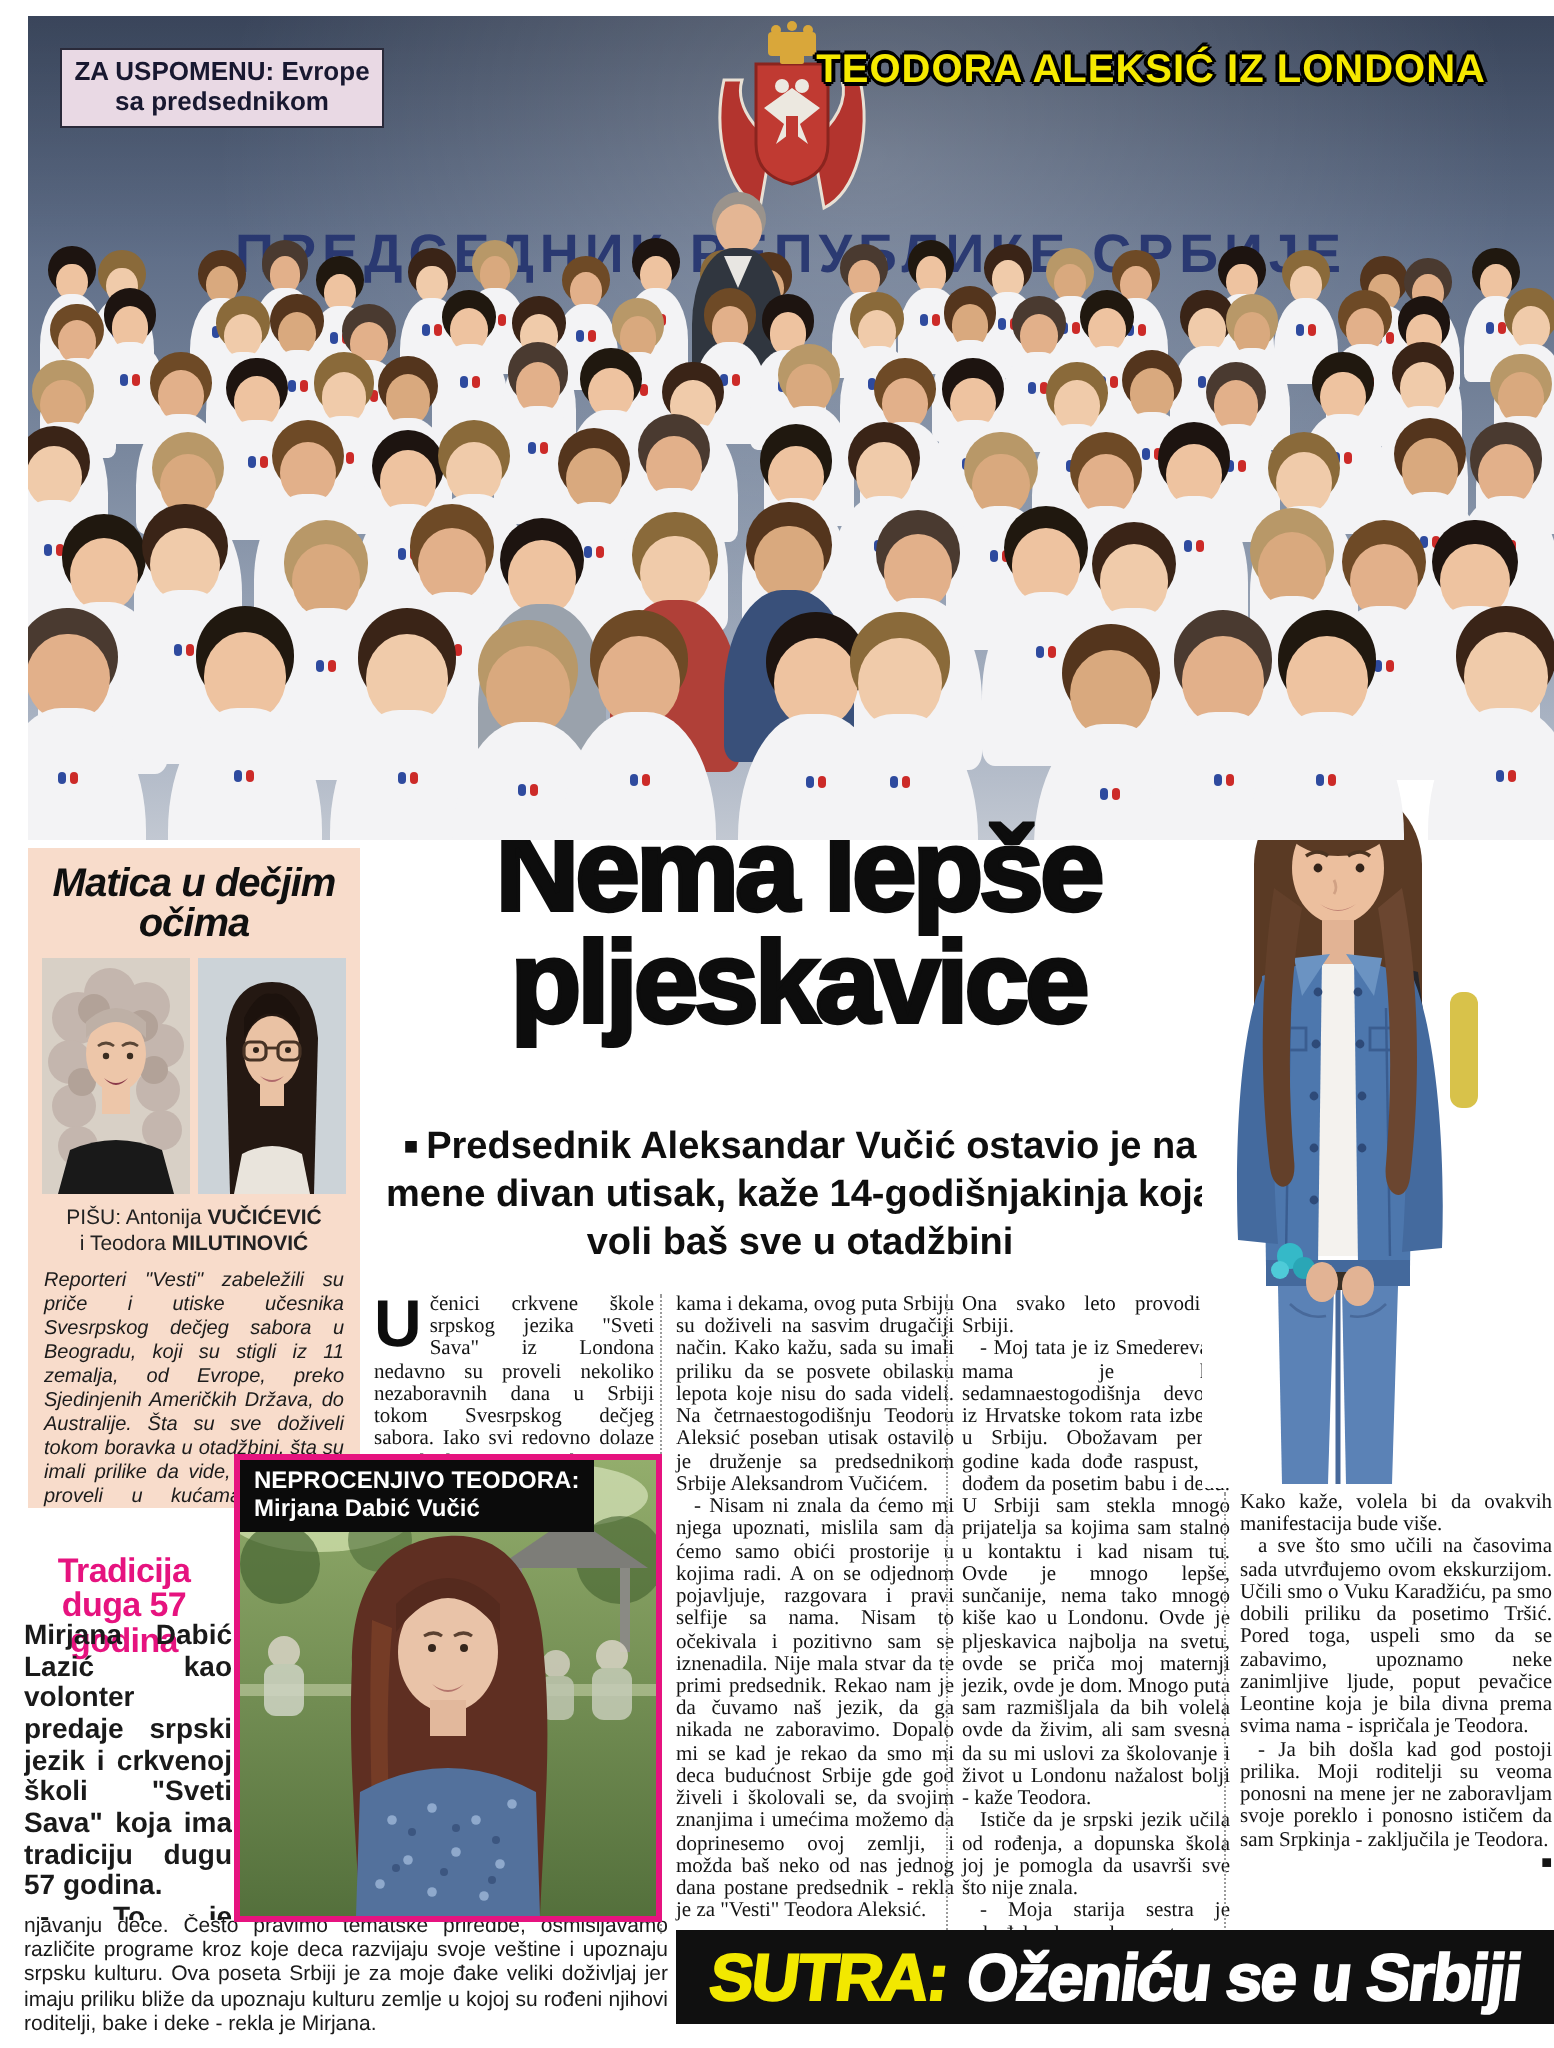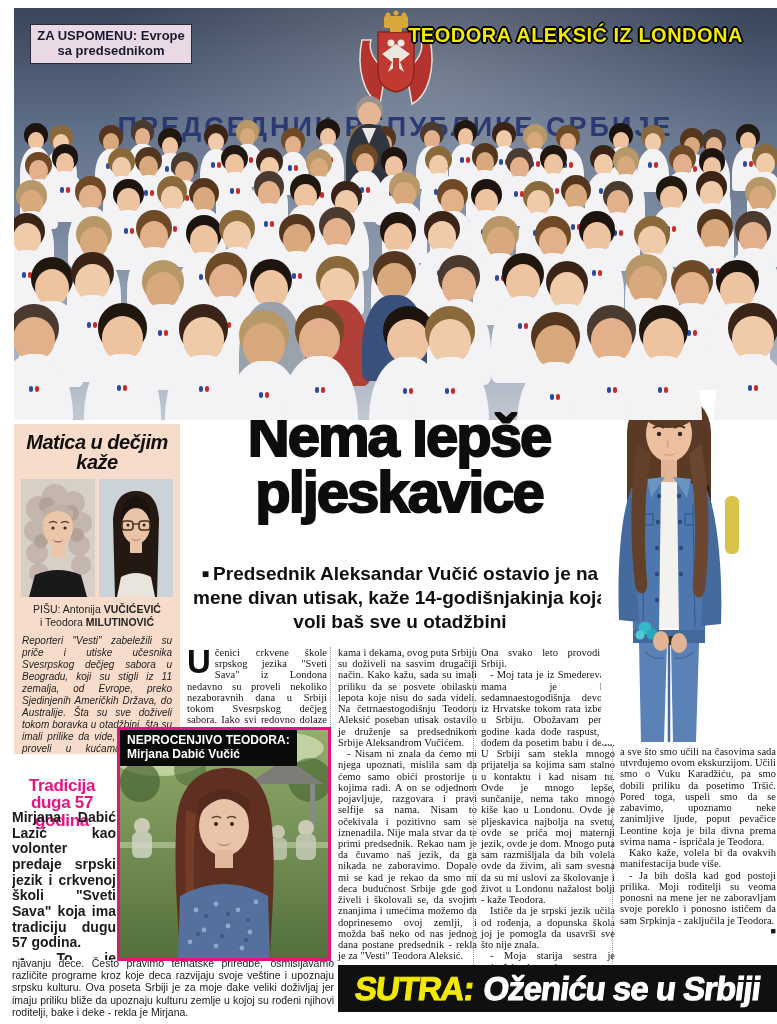--- a/index.html
+++ b/index.html
@@ -1054,21 +1054,21 @@
       </div>
     <div class="light"></div>
     <div class="badge">
       <div>ZA USPOMENU: Evrope</div>
       <div>sa predsednikom</div>
     </div>
     <div class="kicker">TEODORA ALEKSIĆ IZ LONDONA</div>
   </section>
 
   <aside class="matica-box">
-    <h3 class="matica-title">Matica u dečjim kaže</h3>
+    <h3 class="matica-title">Matica u dečjim očima</h3>
     <div class="portraits">
       <svg width="74" height="118" viewBox="0 0 74 118">
         <rect width="74" height="118" fill="#d8d0c6"></rect>
         <g fill="#c4b6ae">
           <circle cx="18" cy="30" r="13"></circle>
             <circle cx="34" cy="18" r="13"></circle>
             <circle cx="52" cy="24" r="12"></circle>
           <circle cx="60" cy="44" r="11"></circle>
             <circle cx="14" cy="52" r="11"></circle>
             <circle cx="58" cy="66" r="11"></circle>
@@ -1138,22 +1138,22 @@
     <p>kama i dekama, ovog puta Srbiju su doživeli na sasvim drugačiji način. Kako kažu, sada su imali priliku da se posvete obilasku lepota koje nisu do sada videli. Na četrnaestogodišnju Teodoru Aleksić poseban utisak ostavilo je druženje sa predsednikom Srbije Aleksandrom Vučićem.</p>
     <p>- Nisam ni znala da ćemo mi njega upoznati, mislila sam da ćemo samo obići prostorije u kojima radi. A on se odjednom pojavljuje, razgovara i pravi selfije sa nama. Nisam to očekivala i pozitivno sam se iznenadila. Nije mala stvar da te primi predsednik. Rekao nam je da čuvamo naš jezik, da ga nikada ne zaboravimo. Dopalo mi se kad je rekao da smo mi deca budućnost Srbije gde god živeli i školovali se, da svojim znanjima i umećima možemo da doprinesemo ovoj zemlji, i možda baš neko od nas jednog dana postane predsednik - rekla je za "Vesti" Teodora Aleksić.</p>
   </div>
   <div id="col3" class="col rule bt">
     <p>Ona svako leto provodi u Srbiji.</p>
     <p>- Moj tata je iz Smedereva, a mama je kao sedamnaestogodišnja devojka iz Hrvatske tokom rata izbegla u Srbiju. Obožavam period godine kada dođe raspust, pa dođem da posetim babu i dedu. U Srbiji sam stekla mnogo prijatelja sa kojima sam stalno u kontaktu i kad nisam tu. Ovde je mnogo lepše, sunčanije, nema tako mnogo kiše kao u Londonu. Ovde je pljeskavica najbolja na svetu, ovde se priča moj maternji jezik, ovde je dom. Mnogo puta sam razmišljala da bih volela ovde da živim, ali sam svesna da su mi uslovi za školovanje i život u Londonu nažalost bolji - kaže Teodora.</p>
     <p>Ističe da je srpski jezik učila od rođenja, a dopunska škola joj je pomogla da usavrši sve što nije znala.</p>
     <p>- Moja starija sestra je pohađala dopunsku nastava, a sada i ja. Tu sam stekla puno drugara,</p>
   </div>
   <div id="col4" class="col rule bt">
+    <p>Kako kaže, volela bi da ovakvih manifestacija bude više.</p>
     <p>a sve što smo učili na časovima sada utvrđujemo ovom ekskurzijom. Učili smo o Vuku Karadžiću, pa smo dobili priliku da posetimo Tršić. Pored toga, uspeli smo da se zabavimo, upoznamo neke zanimljive ljude, poput pevačice Leontine koja je bila divna prema svima nama - ispričala je Teodora.</p>
-    <p>Kako kaže, volela bi da ovakvih manifestacija bude više.</p>
     <p><span>- Ja bih došla kad god postoji prilika. Moji roditelji su veoma ponosni na mene jer ne zaboravljam svoje poreklo i ponosno ističem da sam Srpkinja - zaključila je Teodora.</span><span class="endmark">■</span></p>
   </div>
 
   <figure class="mirjana" style="margin:0;">
     <svg width="208" height="228" viewBox="0 0 208 228">
       <defs>
         <linearGradient id="mg" x1="0" y1="0" x2="0" y2="1">
           <stop offset="0" stop-color="#93ad6c"></stop>
             <stop offset="1" stop-color="#54703c"></stop>
         </linearGradient>

